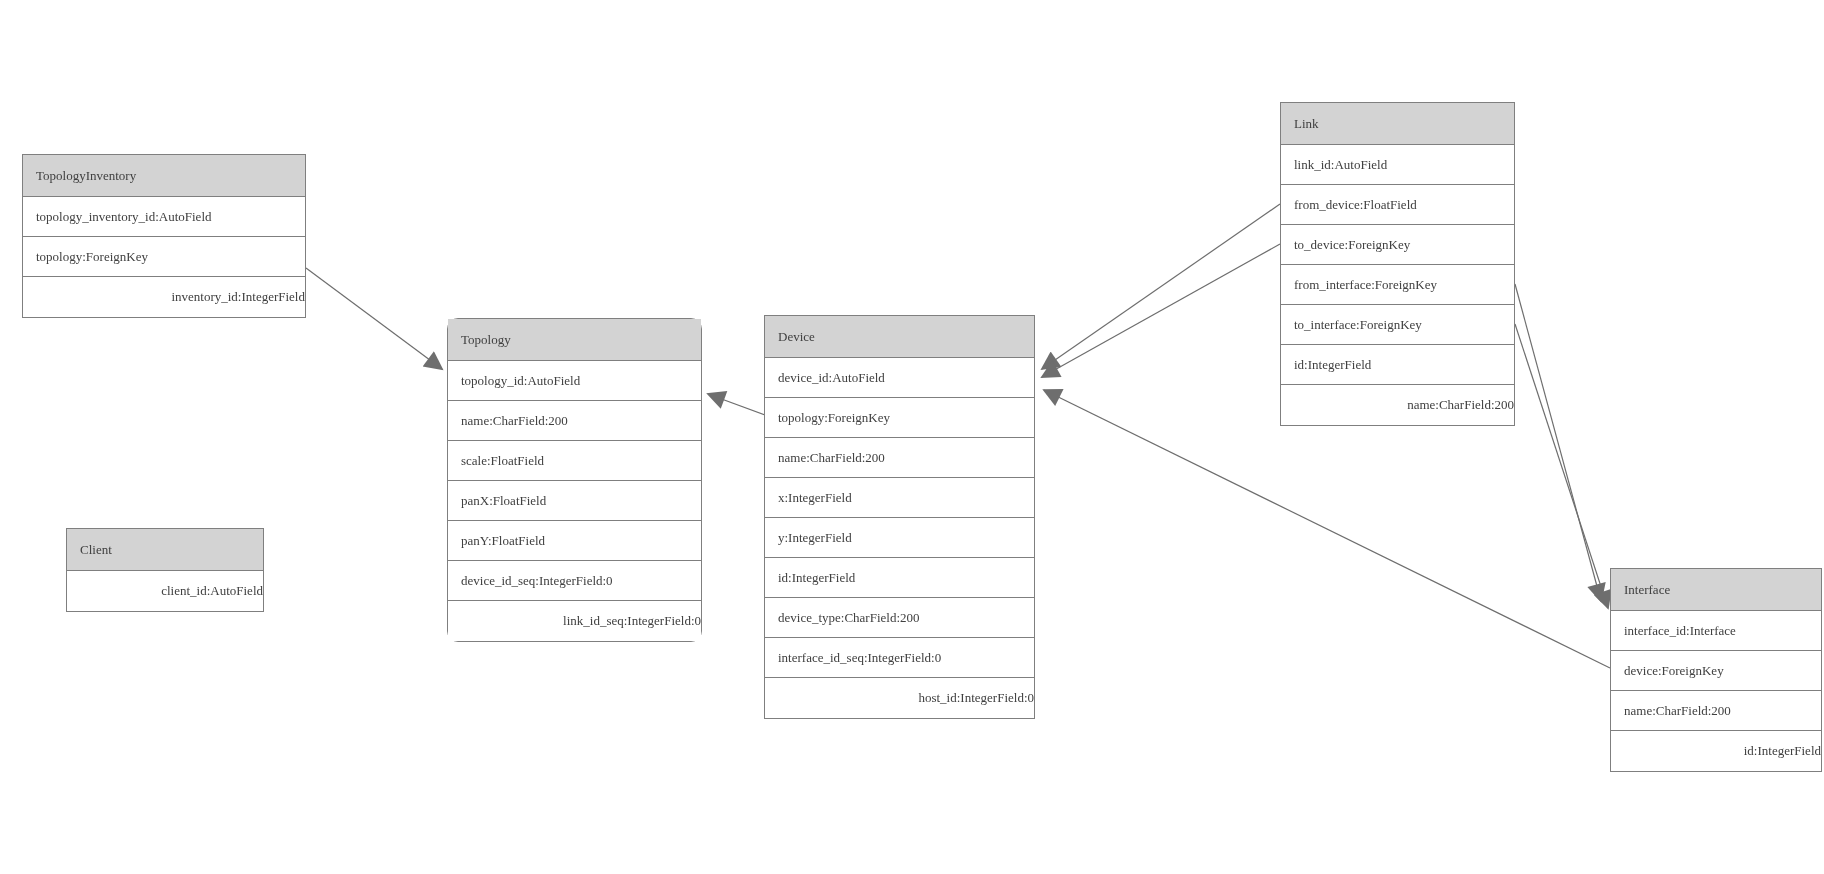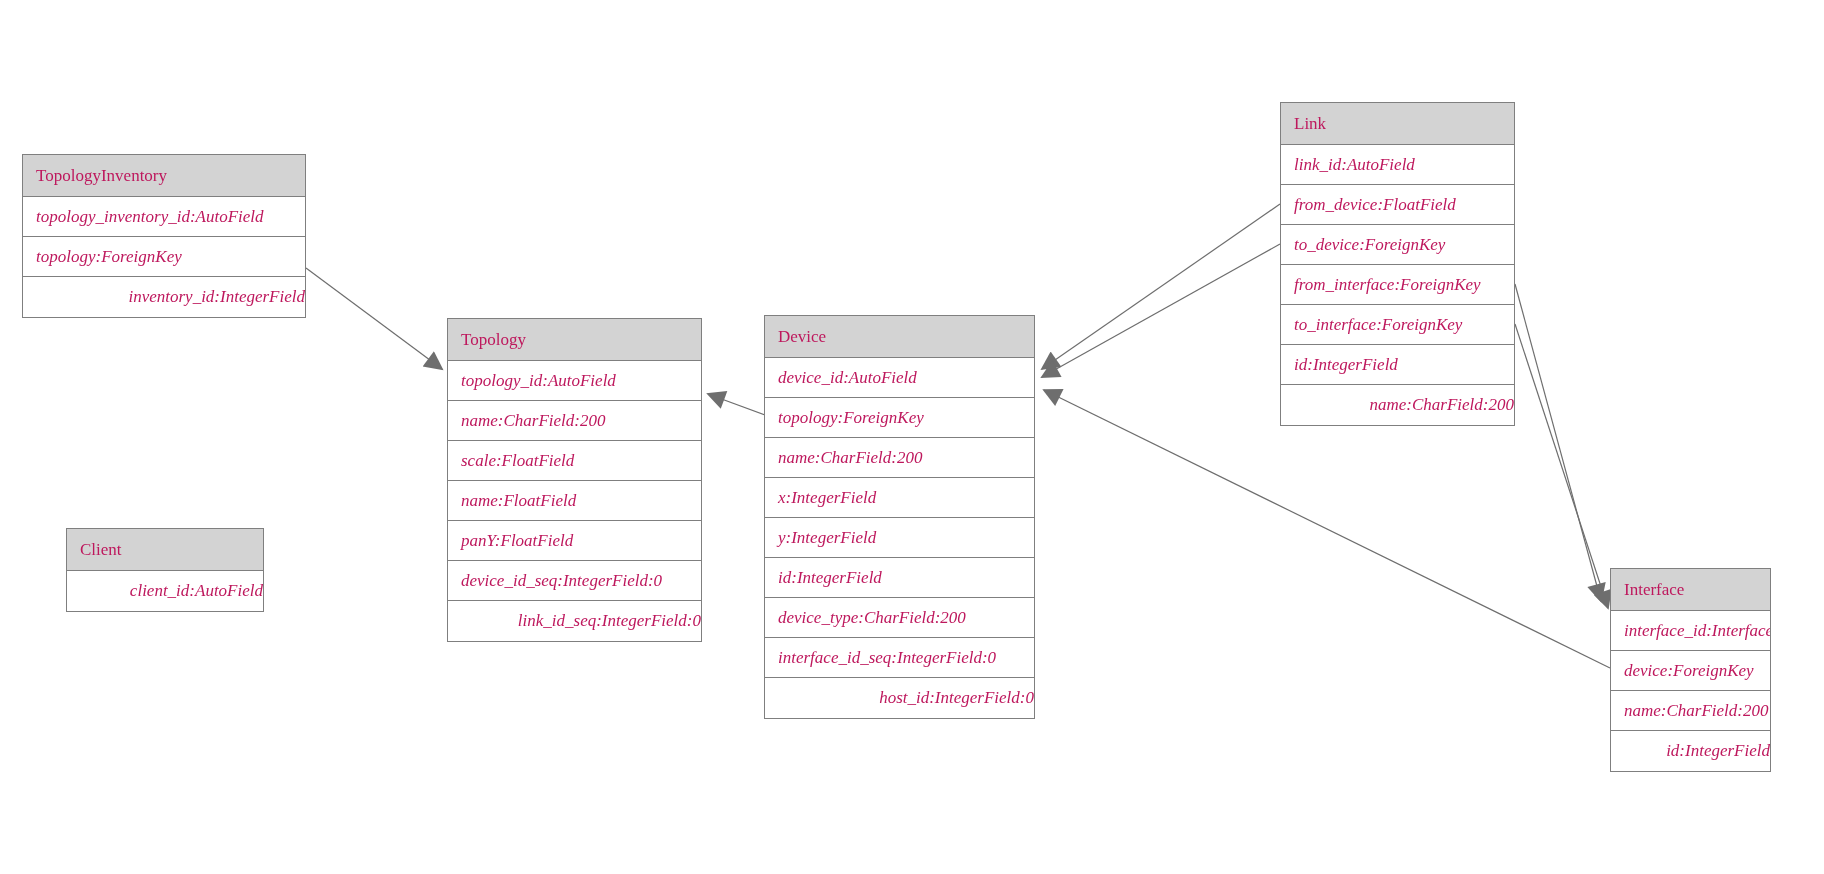--- a/index.html
+++ b/index.html
@@ -20,43 +20,42 @@
     left: 0; top: 0;
     width: 1824px;
     height: 874px;
     pointer-events: none;
   }
   .entity {
     position: absolute;
     background: #ffffff;
     border: 1px solid #7f7f7f;
     box-sizing: border-box;
-    color: #be185d;
-    font-size: 17px;
+    color: #404040;
+    font-size: 13px;
   }
   .entity .th {
     height: 42px;
     line-height: 42px;
     background: #d3d3d3;
     padding-left: 13px;
     box-sizing: border-box;
     border-bottom: 1px solid #7f7f7f;
     white-space: nowrap;
     overflow: hidden;
   }
   .entity .tr {
     height: 40px;
     line-height: 40px;
     padding-left: 13px;
     box-sizing: border-box;
     border-bottom: 1px solid #7f7f7f;
     white-space: nowrap;
     overflow: hidden;
     background: #ffffff;
-    font-style: italic;
   }
   .entity .tr:last-child {
     border-bottom: none;
     text-align: right;
   }
 </style>
 </head>
 <body>
 
 <div class="canvas">
@@ -78,26 +77,26 @@
     </g>
   </svg>
 
   <div class="entity" style="left:22px; top:154px; width:284px;">
     <div class="th">TopologyInventory</div>
     <div class="tr">topology_inventory_id:AutoField</div>
     <div class="tr">topology:ForeignKey</div>
     <div class="tr">inventory_id:IntegerField</div>
   </div>
 
-  <div class="entity" style="left:447px; top:318px; width:255px;">
+  <div class="entity" style="left:447px; top:318px; width:255px;border-radius:11px;">
     <div class="th">Topology</div>
     <div class="tr">topology_id:AutoField</div>
     <div class="tr">name:CharField:200</div>
     <div class="tr">scale:FloatField</div>
-    <div class="tr">name:FloatField</div>
+    <div class="tr">panX:FloatField</div>
     <div class="tr">panY:FloatField</div>
     <div class="tr">device_id_seq:IntegerField:0</div>
     <div class="tr">link_id_seq:IntegerField:0</div>
   </div>
 
   <div class="entity" style="left:66px; top:528px; width:198px;">
     <div class="th">Client</div>
     <div class="tr">client_id:AutoField</div>
   </div>
 
@@ -118,21 +117,21 @@
     <div class="th">Link</div>
     <div class="tr">link_id:AutoField</div>
     <div class="tr">from_device:FloatField</div>
     <div class="tr">to_device:ForeignKey</div>
     <div class="tr">from_interface:ForeignKey</div>
     <div class="tr">to_interface:ForeignKey</div>
     <div class="tr">id:IntegerField</div>
     <div class="tr">name:CharField:200</div>
   </div>
 
-  <div class="entity" style="left:1610px; top:568px; width:161px;">
+  <div class="entity" style="left:1610px; top:568px; width:212px;">
     <div class="th">Interface</div>
     <div class="tr">interface_id:Interface</div>
     <div class="tr">device:ForeignKey</div>
     <div class="tr">name:CharField:200</div>
     <div class="tr">id:IntegerField</div>
   </div>
 
 </div>
 
 </body></html>

